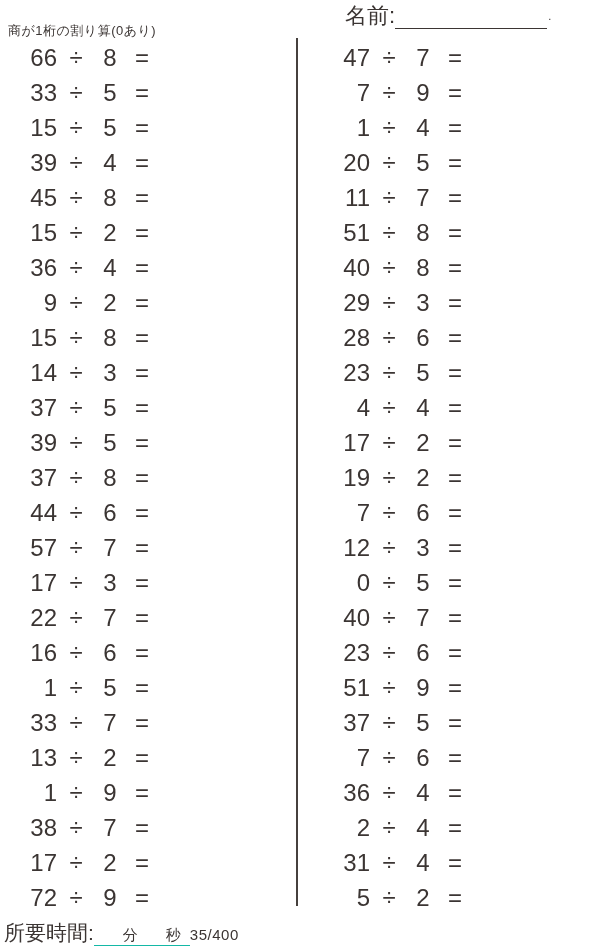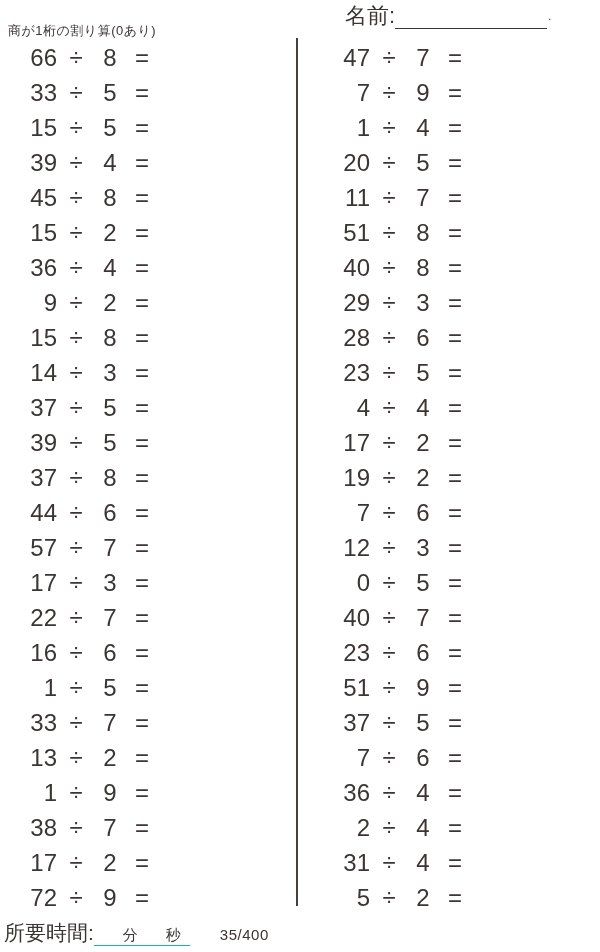--- a/index.html
+++ b/index.html
@@ -92,21 +92,20 @@
     display: inline-block;
     border-bottom: 1px solid #14b8a6;
     padding-left: 29px;
     padding-right: 9px;
     font-size: 15px;
   }
   .minutes-label { margin-right: 28px; }
   .seconds-label { }
   .page-indicator {
     font-size: 15px;
-    margin-left: 30px;
     letter-spacing: 0.5px;
   }
   .copyright {
     font-size: 13px;
     margin-left: 17px;
     color: #3b3533;
   }
 </style>
 </head>
 <body>

